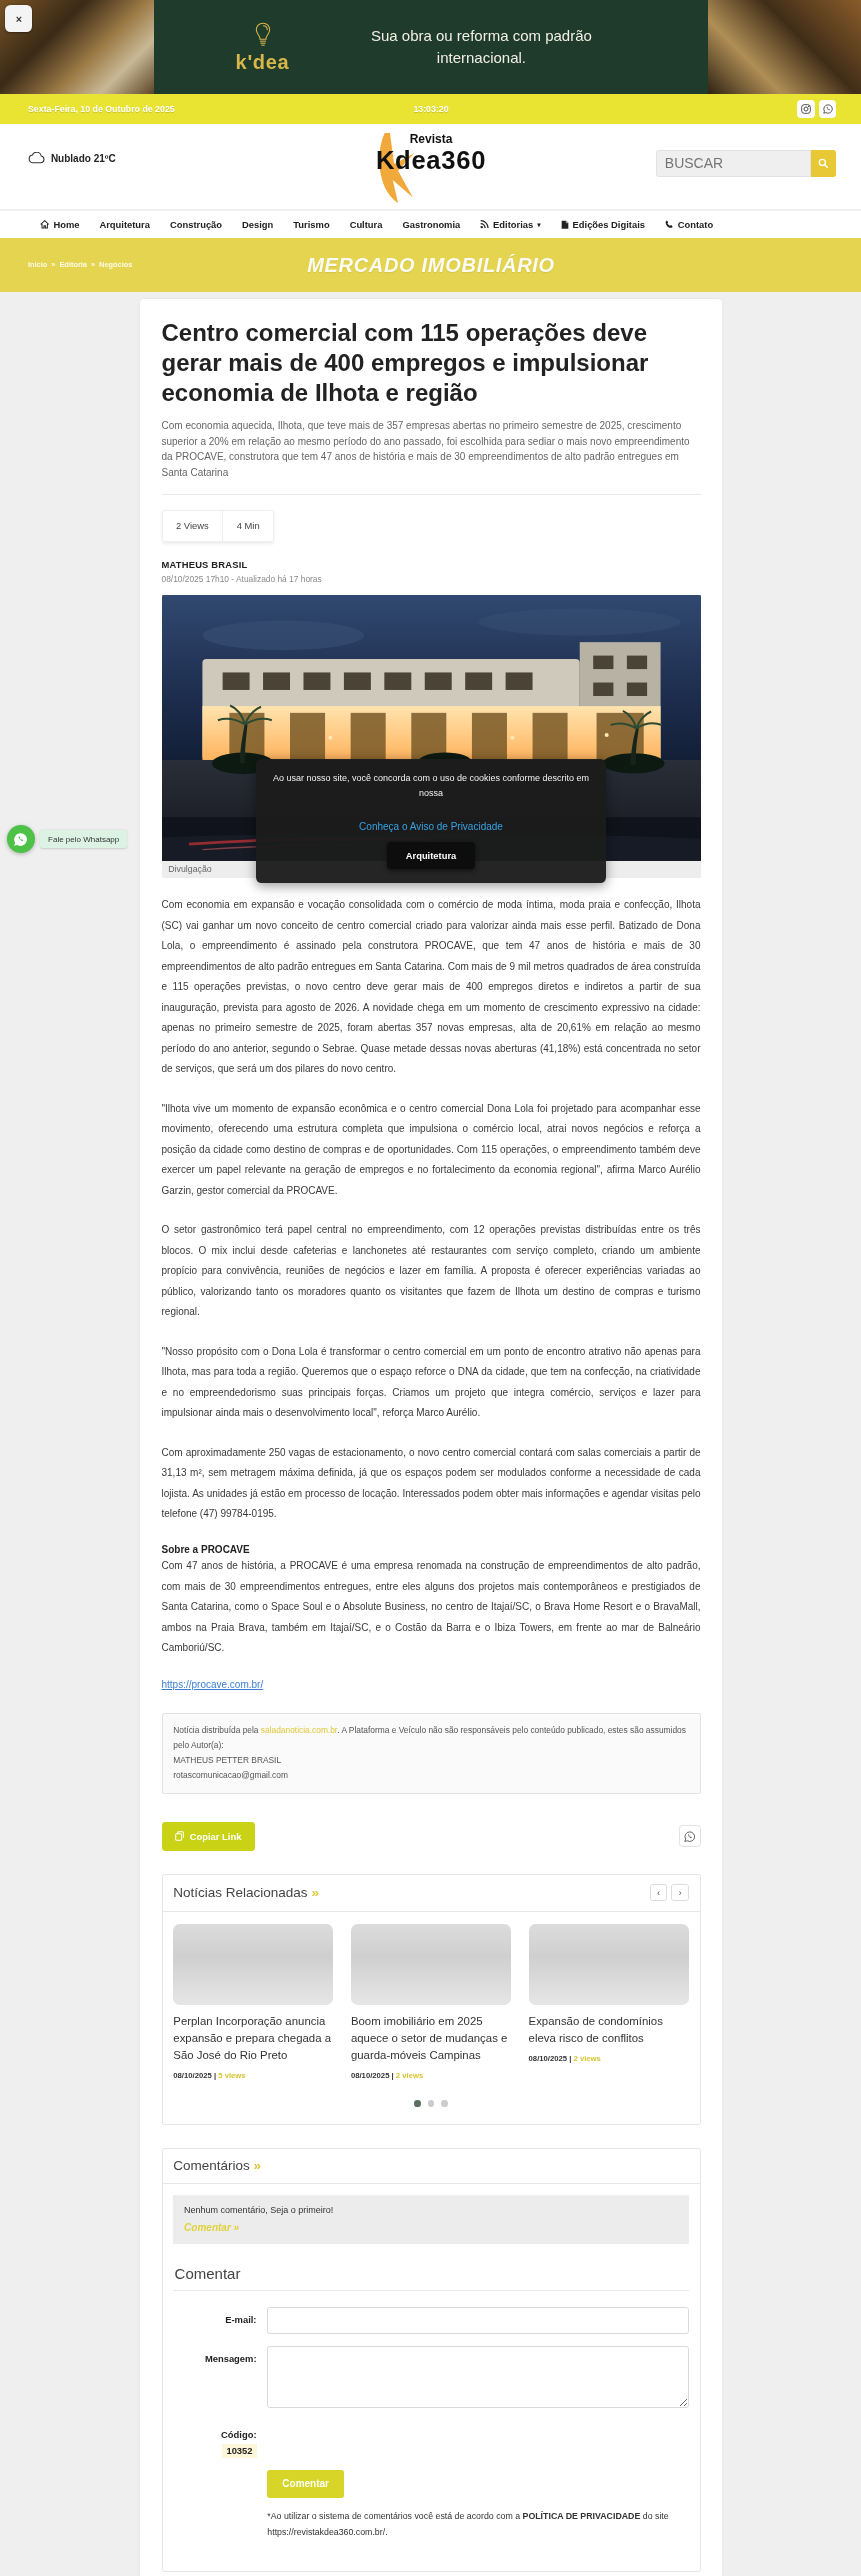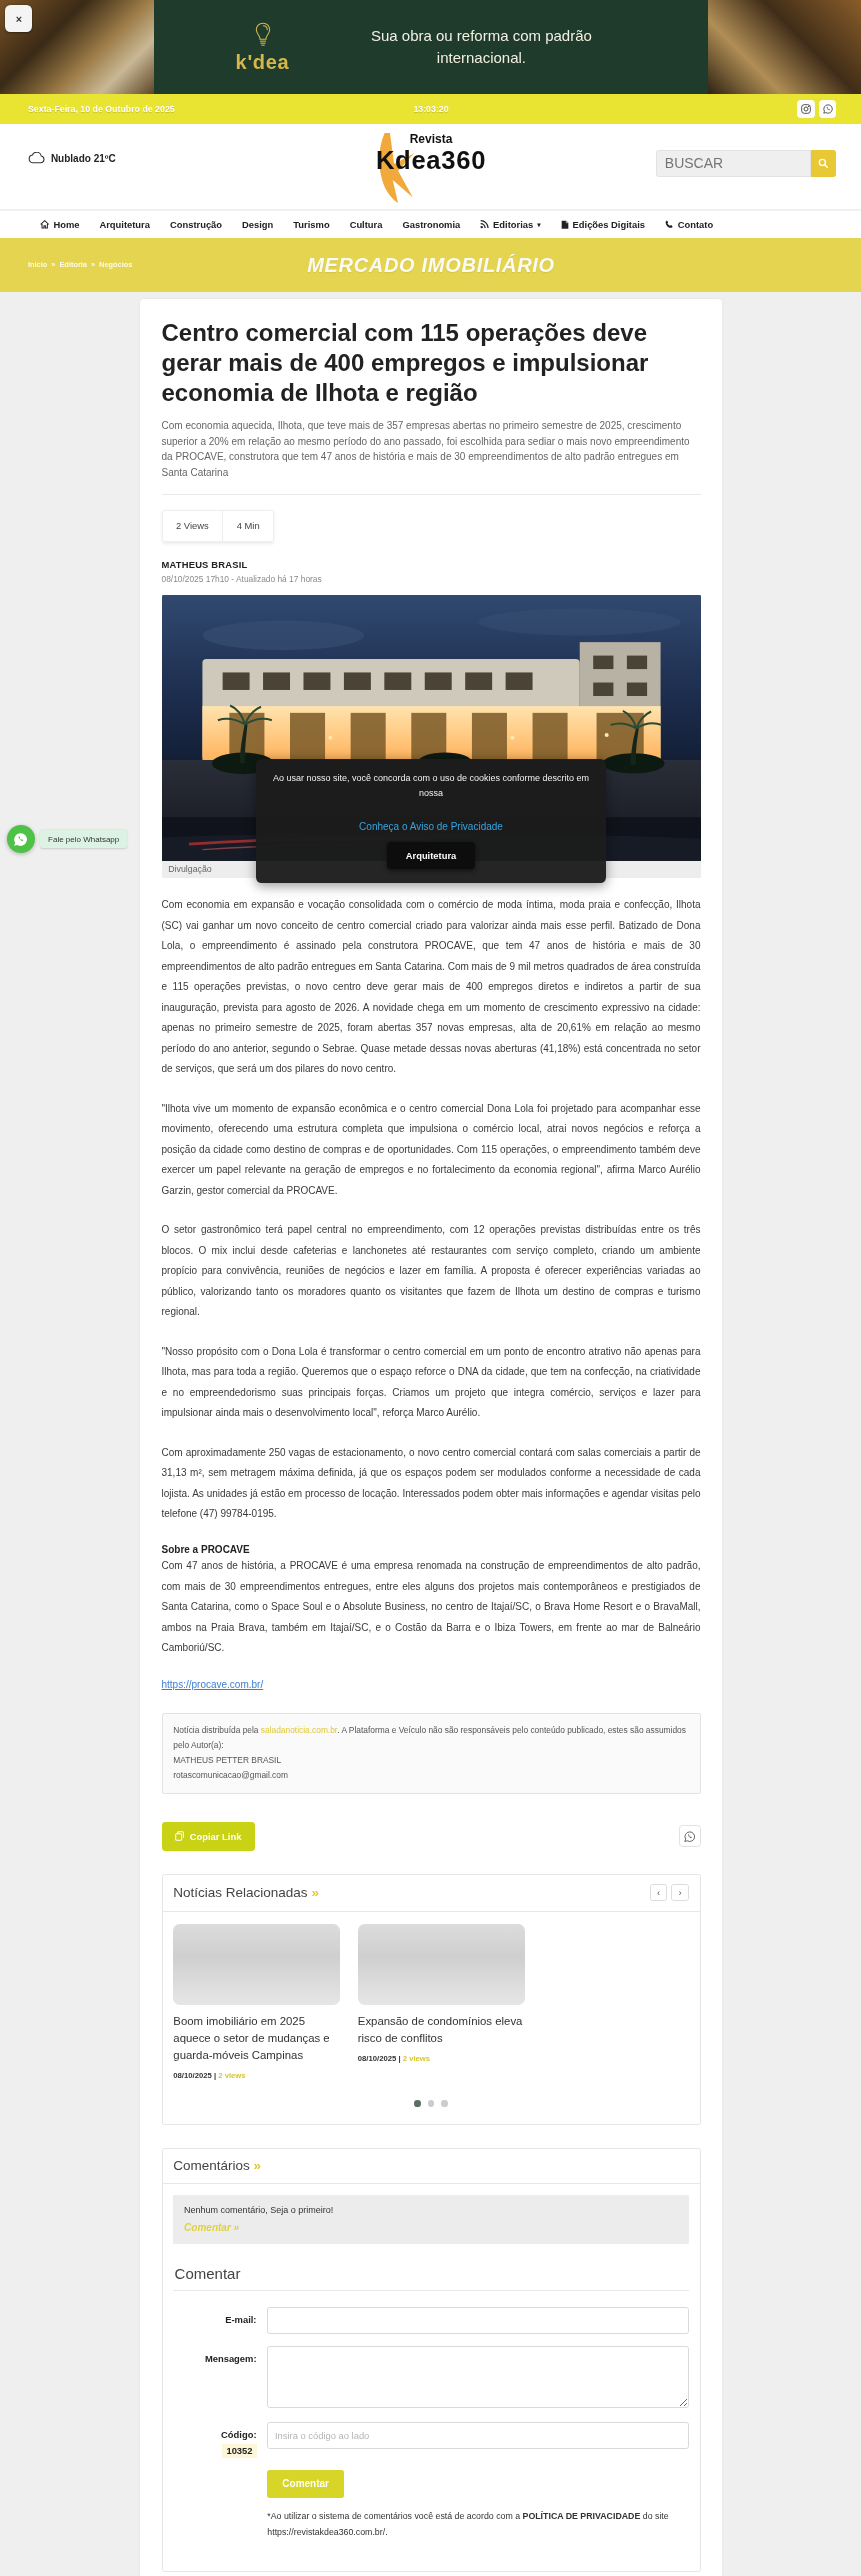--- a/index.html
+++ b/index.html
@@ -391,20 +391,27 @@
         </div>
         <div class="carousel-nav">
           <div class="car-btn">‹</div>
           <div class="car-btn">›</div>
         </div>
       </div>
       <div class="related-body">
         <div class="cards-row">
           <div class="rel-card">
             <div class="rel-thumb"></div>
+            <div class="rel-title">Perplan Incorporação anuncia expansão e prepara chegada a São José do Rio Preto</div>
+            <div class="rel-meta">
+              <span>08/10/2025</span> <span>|</span> <span class="views">5 views</span>
+            </div>
+          </div>
+          <div class="rel-card">
+            <div class="rel-thumb"></div>
             <div class="rel-title">Boom imobiliário em 2025 aquece o setor de mudanças e guarda-móveis Campinas</div>
             <div class="rel-meta">
               <span>08/10/2025</span> <span>|</span> <span class="views">2 views</span>
             </div>
           </div>
           <div class="rel-card">
             <div class="rel-thumb"></div>
             <div class="rel-title">Expansão de condomínios eleva risco de conflitos</div>
             <div class="rel-meta">
               <span>08/10/2025</span> <span>|</span> <span class="views">2 views</span>
@@ -439,23 +446,20 @@
         </div>
         <div class="form-row">
           <div class="form-label">Mensagem:</div>
           <div class="form-field"><textarea class="textarea" style=""></textarea></div>
         </div>
         <div class="form-row">
           <div class="form-label code-label">
             <span>Código:</span><br>
             <span class="code-val">10352</span>
           </div>
-          <div class="form-field">
-            <input class="text-input" type="text" placeholder="Insira o código ao lado" style="">
-          </div>
         </div>
         <div class="form-row">
           <div class="form-label"></div>
           <div class="form-field">
             <button class="submit-btn">Comentar</button>
             <div class="form-note">
               <span>*Ao utilizar o sistema de comentários você está de acordo com a </span><b>POLÍTICA DE PRIVACIDADE</b><span> do site</span><br>
               <span>https://revistakdea360.com.br/.</span>
             </div>
           </div>

